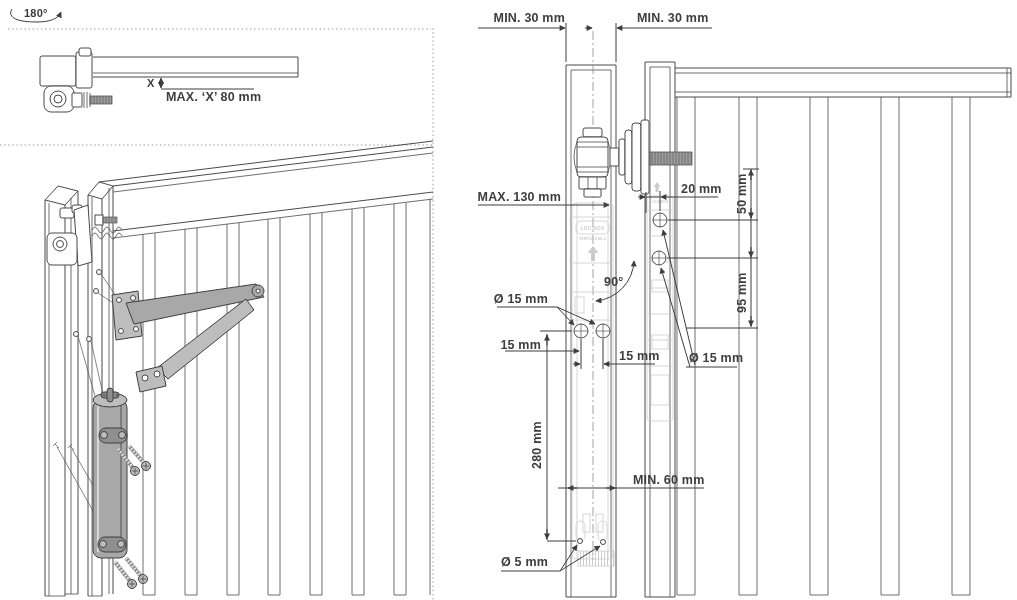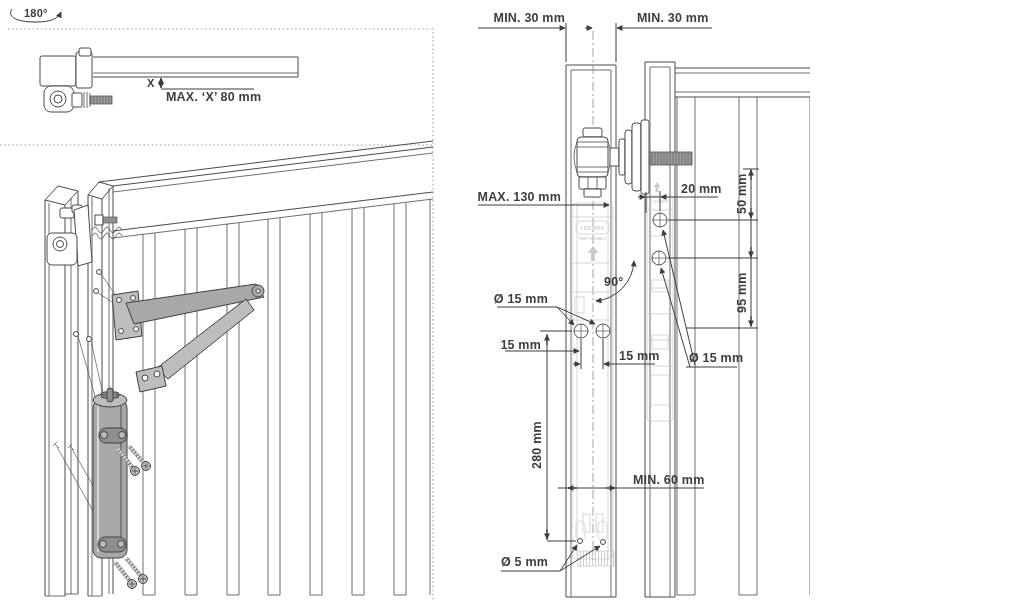--- a/index.html
+++ b/index.html
@@ -1,16 +1,16 @@
 <!DOCTYPE html>
 <html><head>
 <meta charset="utf-8">
 <style>
   html,body{margin:0;padding:0;background:#fff;}
-  .stage{position:relative;width:810px;height:600px;background:#fff;overflow:hidden;}
+  .stage{position:relative;width:1017px;height:600px;background:#fff;overflow:hidden;}
   svg{position:absolute;left:0;top:0;}
   text{font-family:"Liberation Sans",sans-serif;font-weight:bold;fill:#3d3d3d;font-size:12.5px;letter-spacing:.2px;}
   .t-sm{font-size:11px;}
   .t-faint{fill:#c4c4c4;}
   .t-tiny{font-size:4.6px;letter-spacing:.4px;}
   .t-micro{font-size:3.4px;letter-spacing:.2px;}
   .ln{stroke:#4a4a4a;fill:none;stroke-width:1;}
   .thin{stroke-width:.8;}
   .dim{stroke:#3d3d3d;fill:none;stroke-width:1;}
   .lead{stroke:#555;stroke-width:.7;fill:none;}

